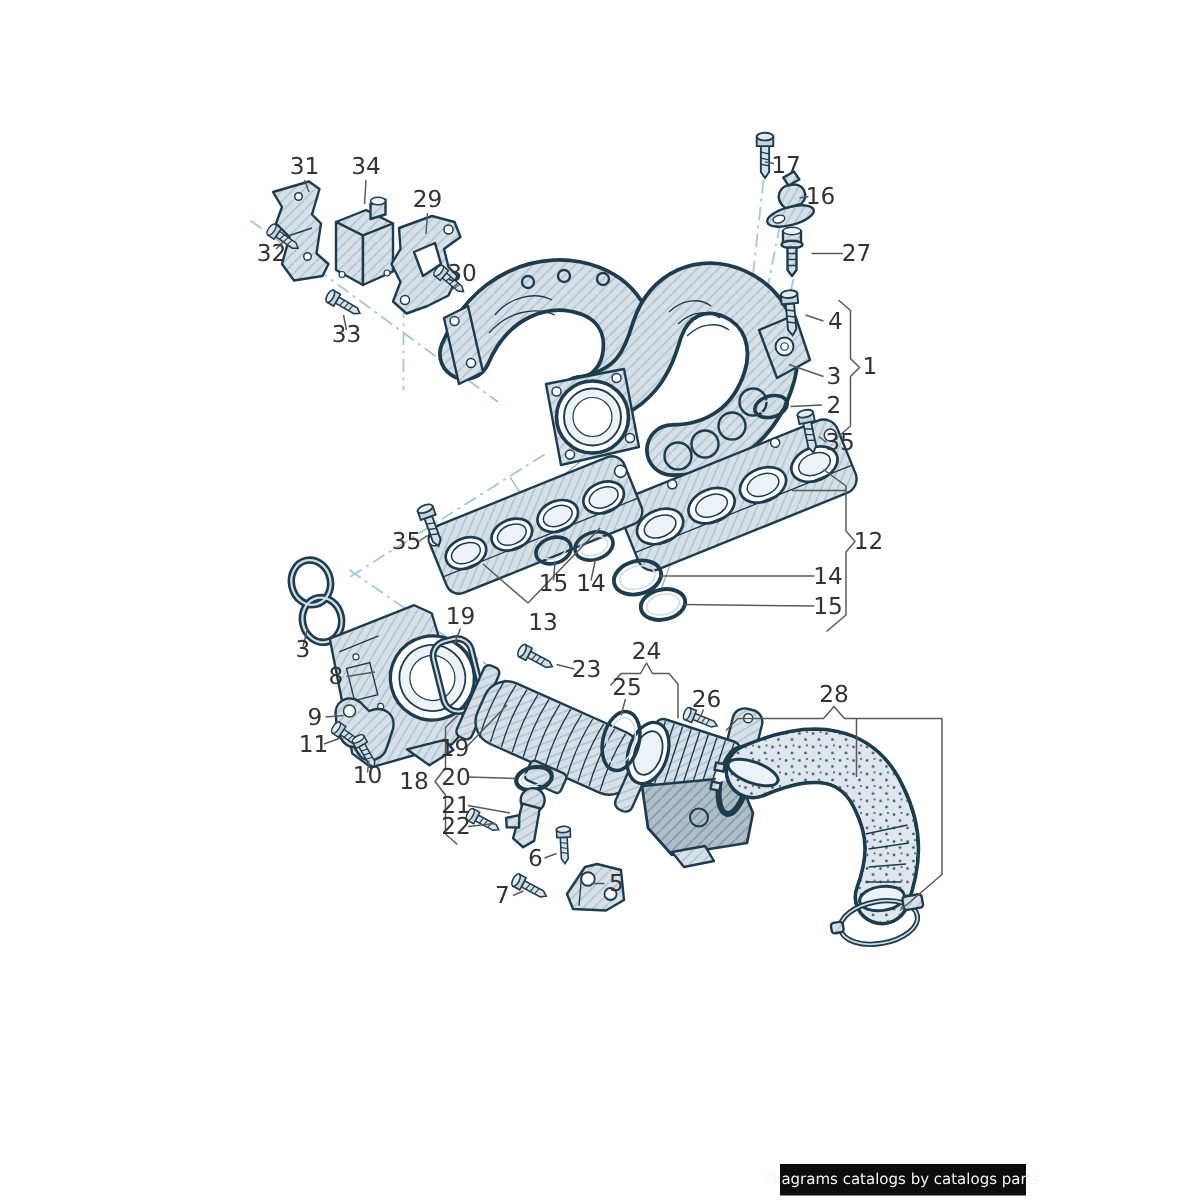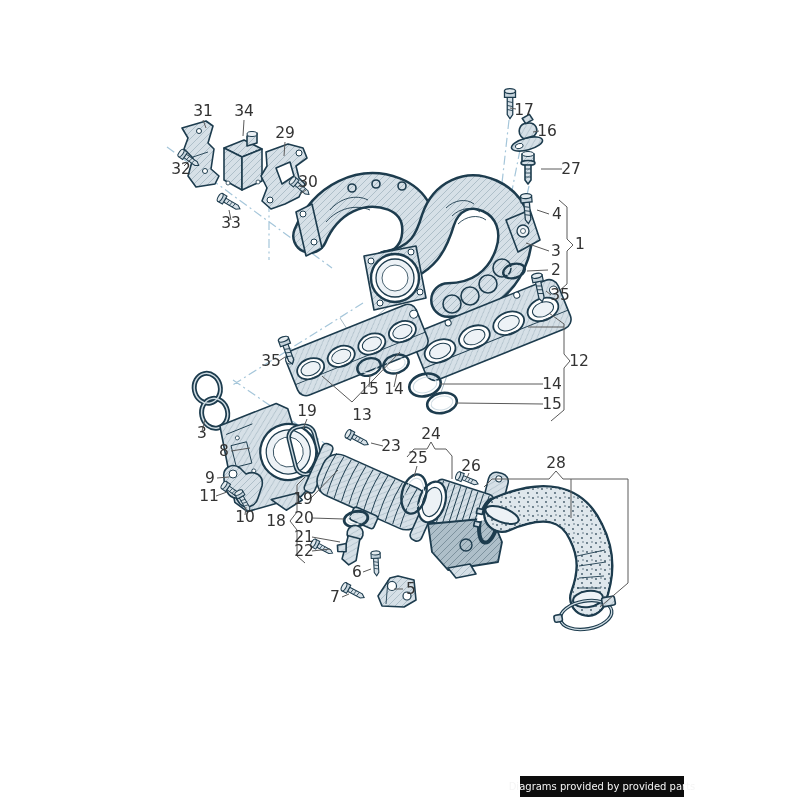--- a/index.html
+++ b/index.html
@@ -339,14 +339,14 @@
     <text class="lbl" x="418" y="463">25</text>
     <text class="lbl" x="471" y="471">26</text>
     <text class="lbl" x="556" y="468">28</text>
     <text class="lbl" x="357" y="577">6</text>
     <text class="lbl" x="335" y="602">7</text>
     <text class="lbl" x="411" y="594">5</text>
   </g>
 </svg>
 
 <div class="footer">
-  <span>Diagrams provided by provided parts</span>
+  <span>Diagrams catalogs by catalogs parts</span>
 </div>
 
 </body></html>

